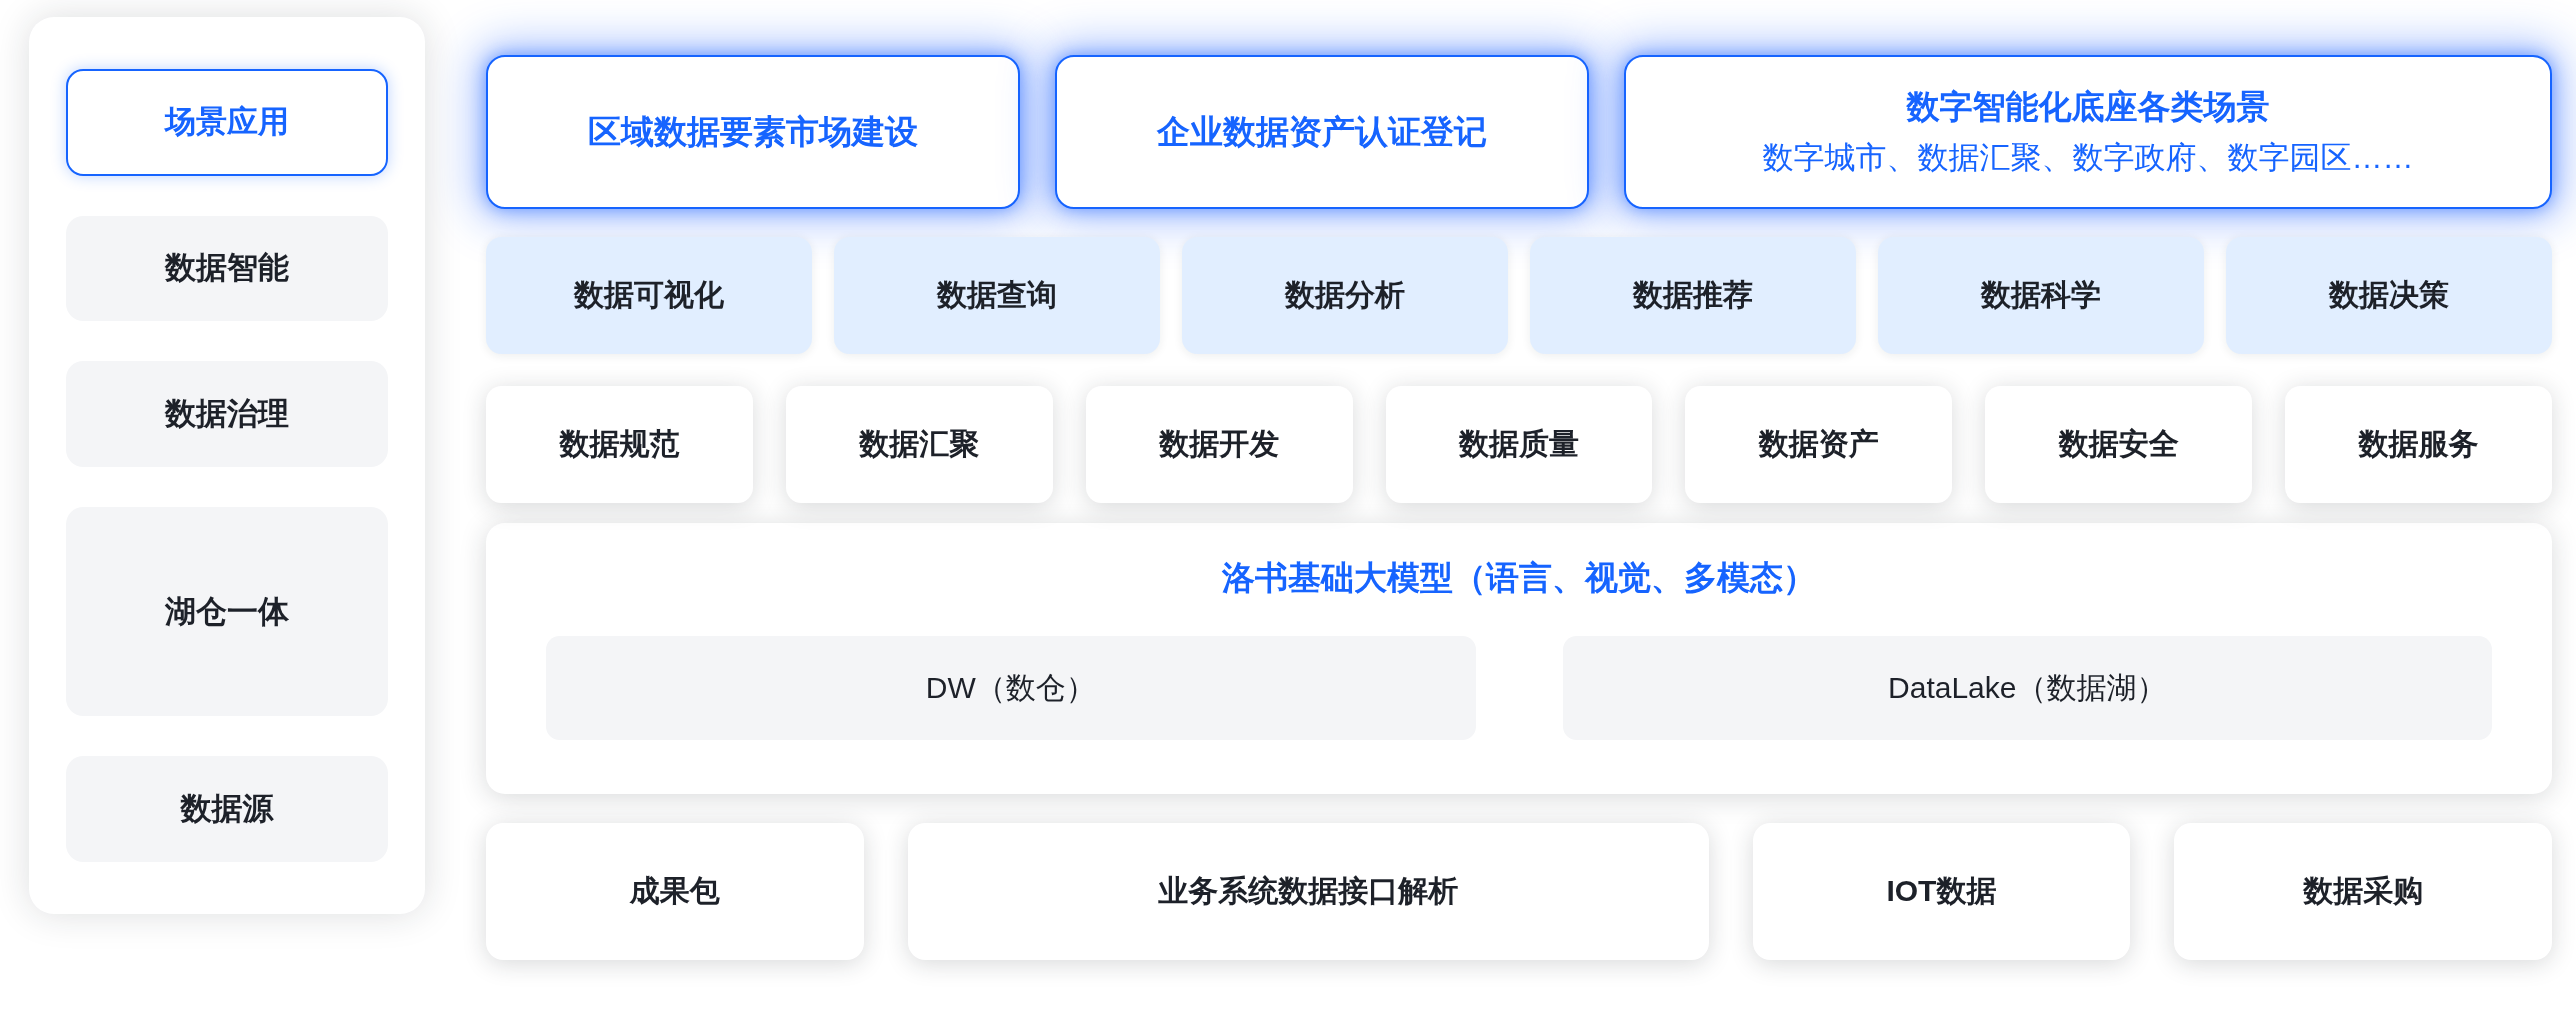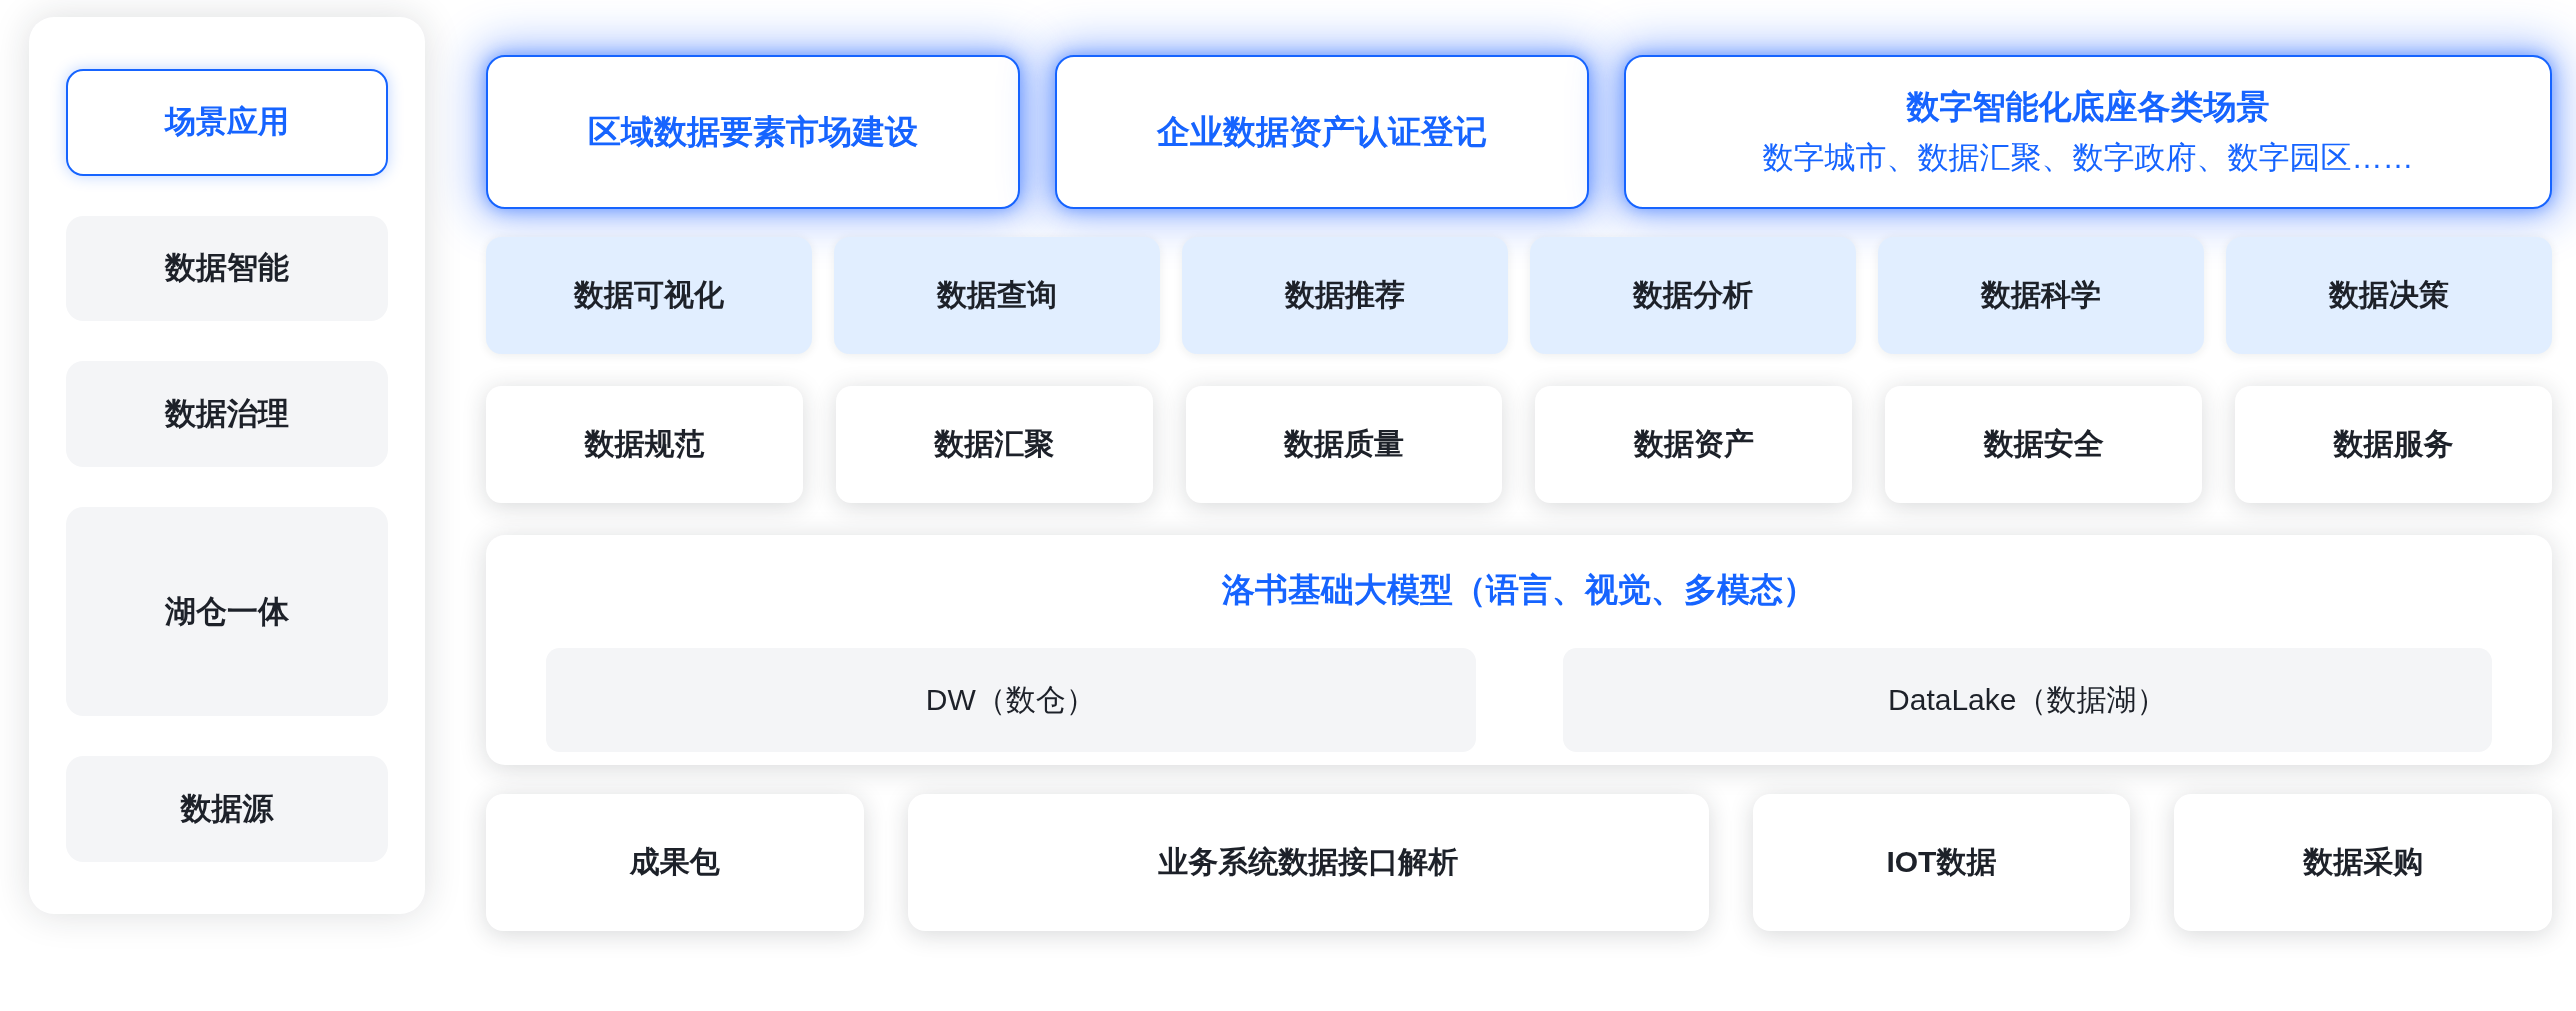--- a/index.html
+++ b/index.html
@@ -57,21 +57,21 @@
 
   .row-cap { gap:33px; height:117px; margin-top:32px; }
   .cap-box {
     flex:1; background:#ffffff; border-radius:15.4px;
     display:flex; align-items:center; justify-content:center;
     font-size:30px; font-weight:600;
     box-shadow:0 3.8px 23px rgba(29,33,41,0.17);
   }
 
   .model {
-    margin-top:32px; height:230px;
+    margin-top:20px; height:271px;
     background:#ffffff; border-radius:19px;
     box-shadow:0 3.8px 27px rgba(29,33,41,0.17);
     padding:33px 60px 0;
   }
   .model-title { text-align:center; color:#1664ff; font-size:33px; font-weight:700; }
   .model-row { display:flex; gap:87px; margin-top:35px; height:104px; }
   .model-box {
     flex:1; background:#f4f5f7; border-radius:13.5px;
     display:flex; align-items:center; justify-content:center;
     font-size:30px; font-weight:500;
@@ -110,29 +110,30 @@
       </div>
       <div class="hero-box hero-3">
         <div class="t">数字智能化底座各类场景</div>
         <div class="s">数字城市、数据汇聚、数字政府、数字园区……</div>
       </div>
     </div>
 
     <div class="row row-app">
       <div class="app-box">数据可视化</div>
       <div class="app-box">数据查询</div>
+      <div class="app-box">数据分析</div>
       <div class="app-box">数据推荐</div>
-      <div class="app-box">数据分析</div>
       <div class="app-box">数据科学</div>
       <div class="app-box">数据决策</div>
     </div>
 
     <div class="row row-cap">
       <div class="cap-box">数据规范</div>
       <div class="cap-box">数据汇聚</div>
+      <div class="cap-box">数据开发</div>
       <div class="cap-box">数据质量</div>
       <div class="cap-box">数据资产</div>
       <div class="cap-box">数据安全</div>
       <div class="cap-box">数据服务</div>
     </div>
 
     <section class="model">
       <div class="model-title">洛书基础大模型（语言、视觉、多模态）</div>
       <div class="model-row">
         <div class="model-box">DW（数仓）</div>

